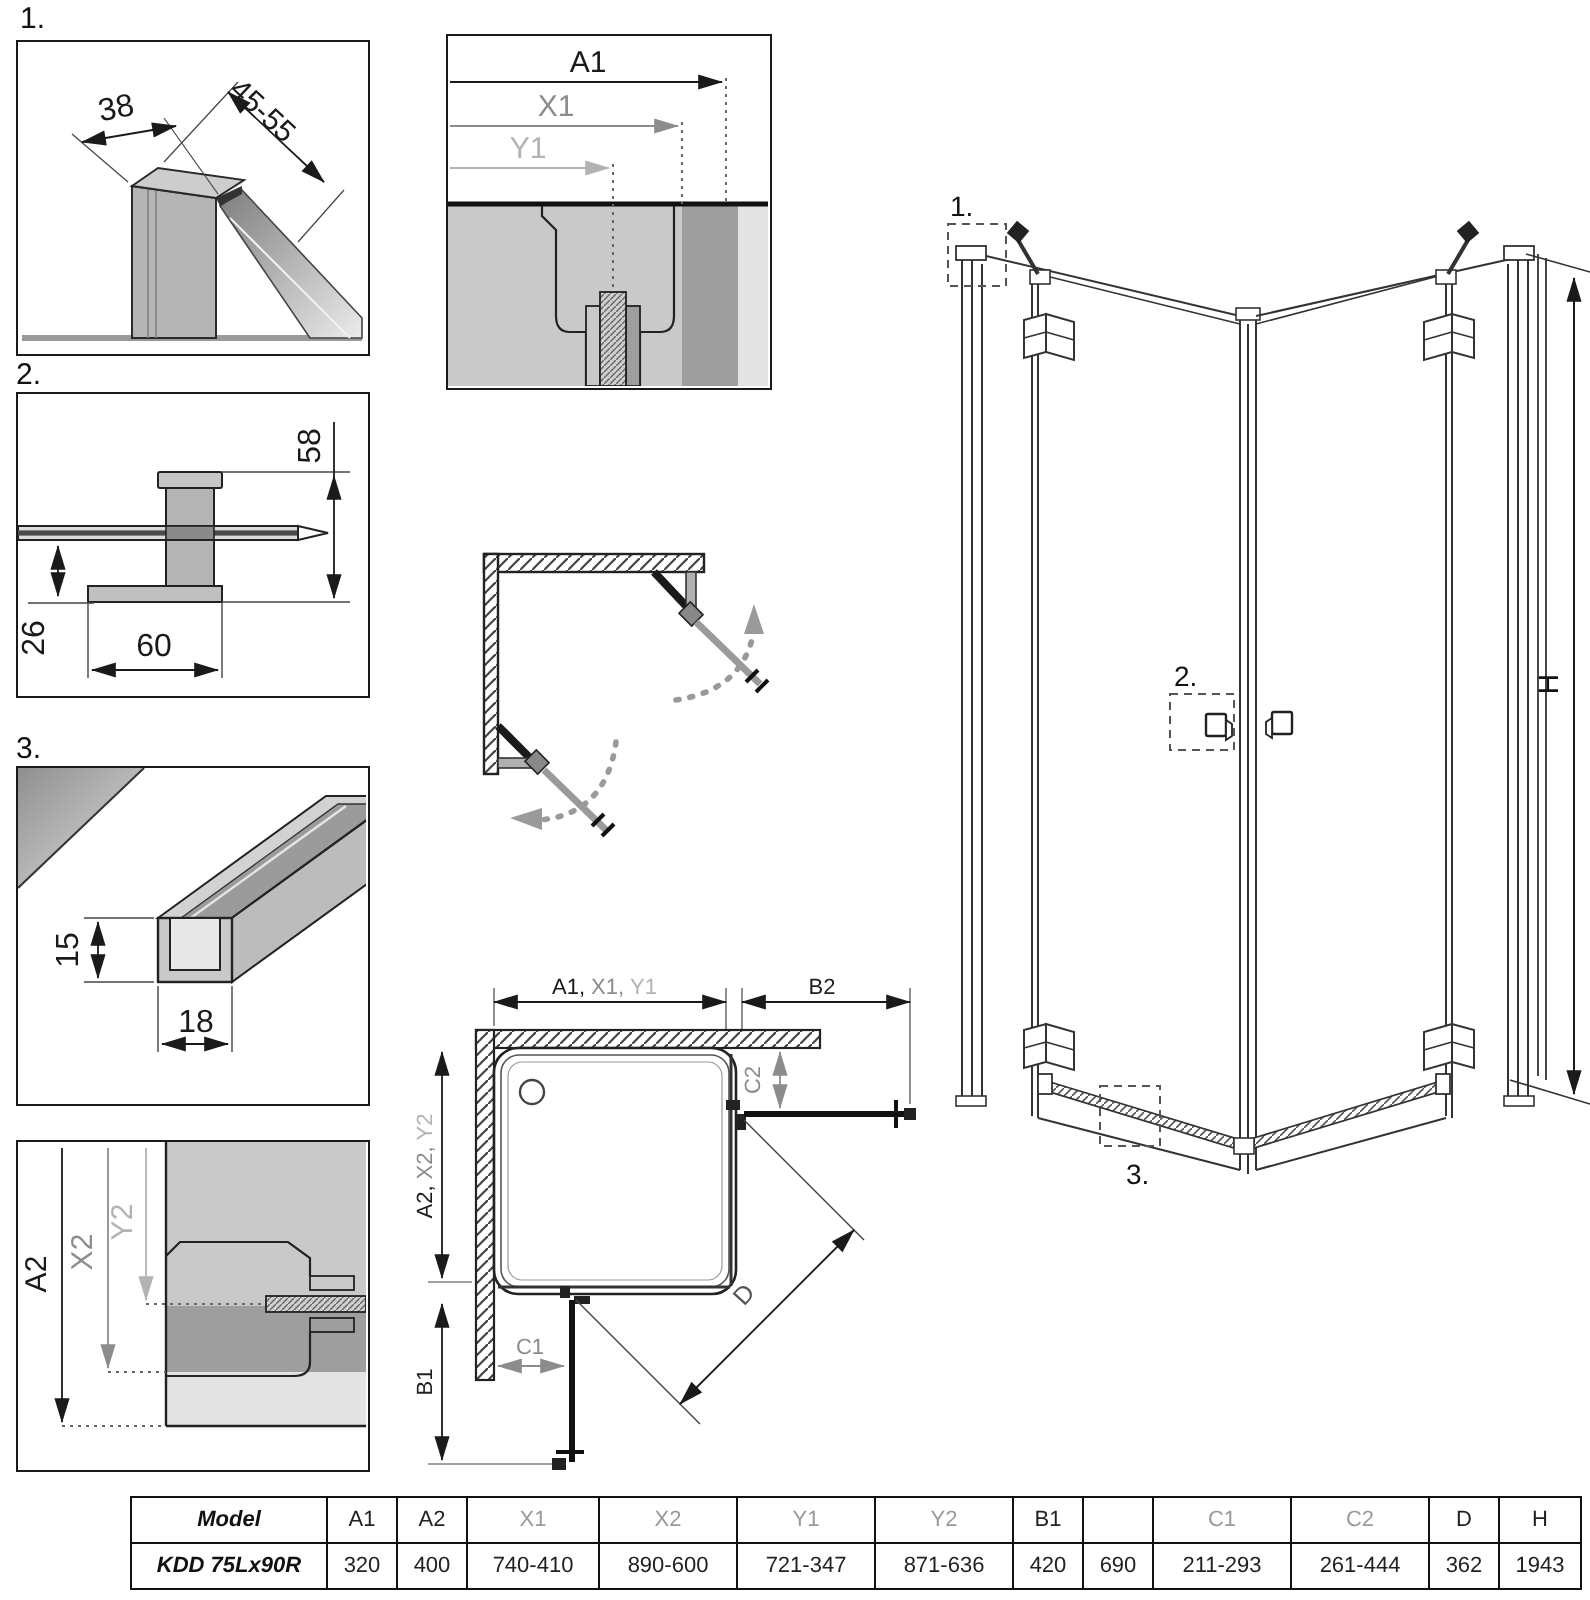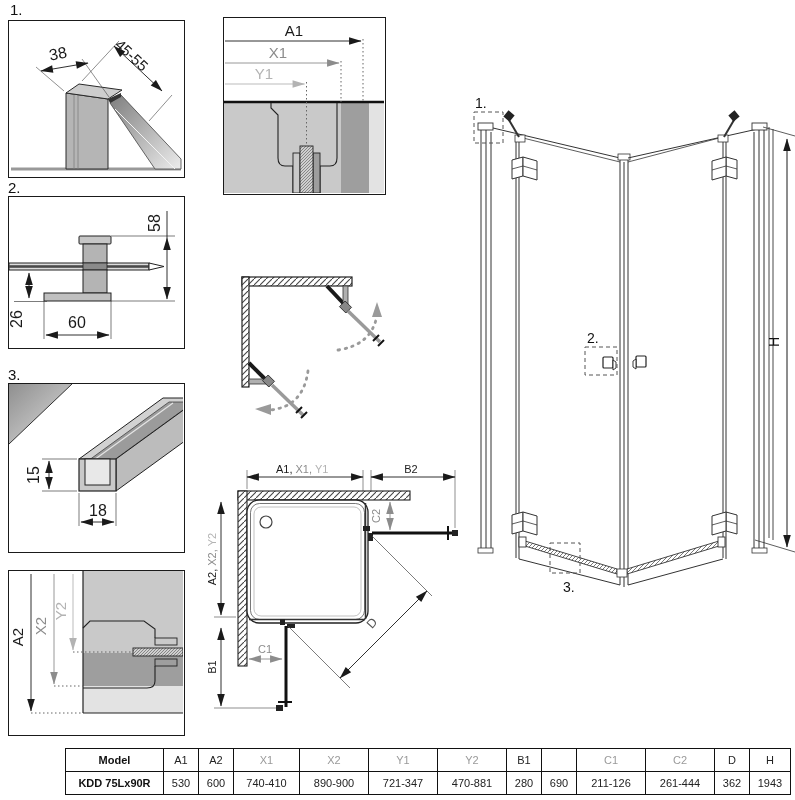--- a/index.html
+++ b/index.html
@@ -8,23 +8,23 @@
   .panel{position:absolute;border:1.5px solid #1a1a1a;background:#fff;box-sizing:border-box;}
   .free{position:absolute;}
   .mark{position:absolute;font-size:15px;color:#111;font-family:"Liberation Sans",sans-serif;}
   svg{display:block;}
   svg text{font-family:"Liberation Sans",sans-serif;}
   table.dims{position:absolute;left:65px;top:748px;width:725px;border-collapse:collapse;
              table-layout:fixed;background:#fff;}
   table.dims th,table.dims td{border:1.5px solid #111;text-align:center;font-size:11px;
              padding:0;height:22px;color:#222;overflow:hidden;white-space:nowrap;}
   table.dims th{font-weight:normal;}
-  table.dims th.strong{font-weight:bold;color:#111;}
+  table.dims th.strong{font-weight:bold;color:#111;font-style:italic;}
   table.dims th.mut{color:#9a9a9a;}
-  table.dims td.model{font-weight:bold;color:#111;}
+  table.dims td.model{font-weight:bold;font-style:italic;color:#111;}
 </style>
 </head>
 <body>
 
 <div id="page">
 
 <svg width="0" height="0" style="position:absolute">
   <defs>
     <pattern id="wallhatch" width="6" height="6" patternUnits="userSpaceOnUse">
       <rect width="6" height="6" fill="#fff"></rect>
@@ -192,21 +192,21 @@
   <rect x="19" y="124" width="20" height="5" fill="#b0b0b0" stroke="#333" stroke-width="0.8"></rect>
   <rect x="34" y="122" width="9" height="8" fill="#888" stroke="#222" stroke-width="0.8" transform="rotate(45 38.5 126)"></rect>
   <line x1="42" y1="130" x2="73" y2="160" stroke="#9a9a9a" stroke-width="3.5"></line>
   <line x1="66" y1="158" x2="72" y2="152" stroke="#111" stroke-width="2"></line>
   <line x1="71" y1="163" x2="77" y2="157" stroke="#111" stroke-width="2"></line>
   <path d="M 78,116 Q 73,152 40,155" fill="none" stroke="#9a9a9a" stroke-width="2.8" stroke-dasharray="1.5 5.5" stroke-linecap="round"></path>
   <polygon points="41,149 41,160 25,154" fill="#9a9a9a"></polygon>
 </svg>
 </div>
 
-<div class="free" style="left:208px;top:456px">
+<div class="free" style="left:208px;top:480px">
 <svg viewBox="0 0 257 277" width="257" height="277">
   <line x1="39" y1="14" x2="39" y2="33" stroke="#444" stroke-width="0.6"></line>
   <line x1="155" y1="14" x2="155" y2="42" stroke="#444" stroke-width="0.6"></line>
   <line x1="163" y1="14" x2="163" y2="42" stroke="#444" stroke-width="0.6"></line>
   <line x1="247" y1="14" x2="247" y2="72" stroke="#444" stroke-width="0.6"></line>
   <line x1="39" y1="21" x2="155" y2="21" stroke="#1a1a1a" stroke-width="0.9" marker-start="url(#ahB)" marker-end="url(#ahB)"></line>
   <line x1="163" y1="21" x2="247" y2="21" stroke="#1a1a1a" stroke-width="0.9" marker-start="url(#ahB)" marker-end="url(#ahB)"></line>
   <text x="68" y="17" font-size="11"><tspan fill="#1a1a1a">A1,</tspan><tspan dx="3" fill="#8c8c8c">X1,</tspan><tspan dx="3" fill="#b3b3b3">Y1</tspan></text>
   <text x="203" y="17" font-size="11" fill="#222" text-anchor="middle">B2</text>
 
@@ -372,29 +372,29 @@
     <th class="mut">Y2</th>
     <th>B1</th>
     <th></th>
     <th class="mut">C1</th>
     <th class="mut">C2</th>
     <th>D</th>
     <th>H</th>
   </tr>
   <tr>
     <td class="model">KDD 75Lx90R</td>
-    <td>530</td>
-    <td>600</td>
+    <td>320</td>
+    <td>400</td>
     <td>740-410</td>
-    <td>890-900</td>
+    <td>890-600</td>
     <td>721-347</td>
-    <td>470-881</td>
-    <td>280</td>
+    <td>871-636</td>
+    <td>420</td>
     <td>690</td>
-    <td>211-126</td>
+    <td>211-293</td>
     <td>261-444</td>
     <td>362</td>
     <td>1943</td>
   </tr>
 </tbody>
     </table>
 
 </div>
 
 </body></html>

